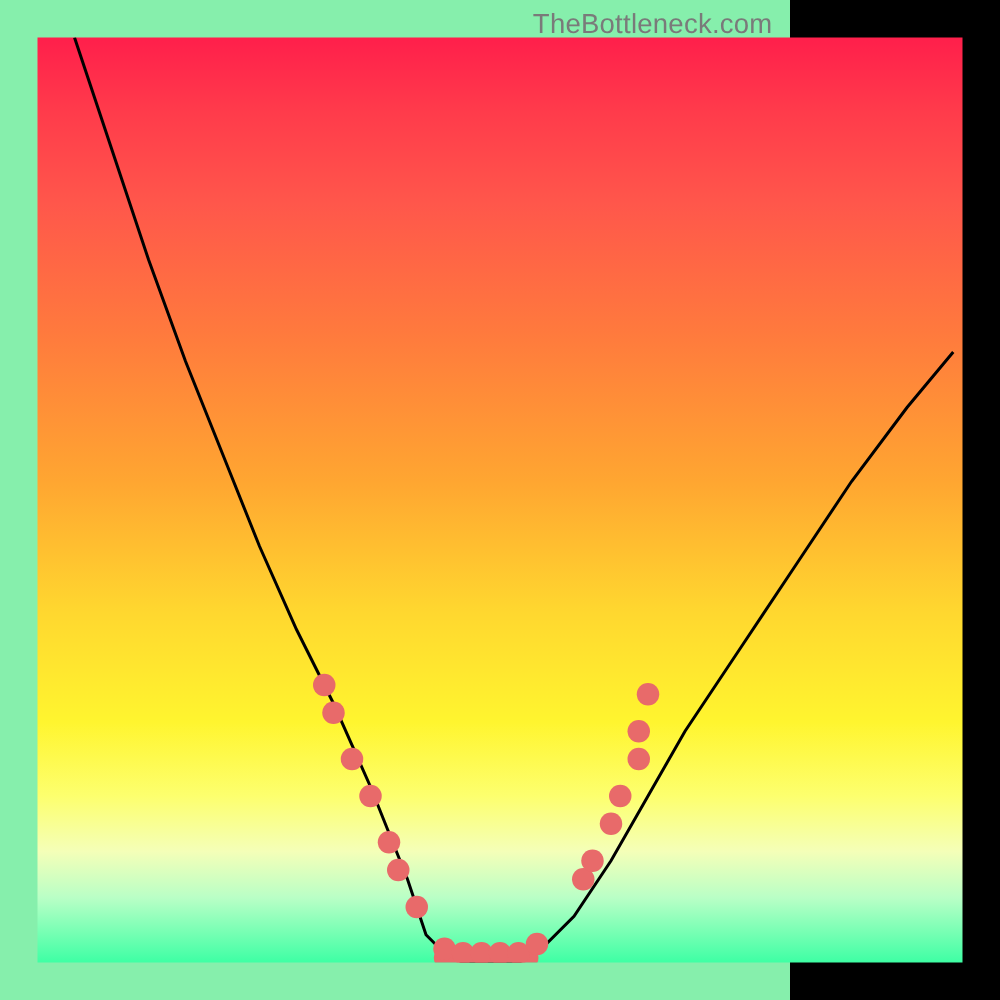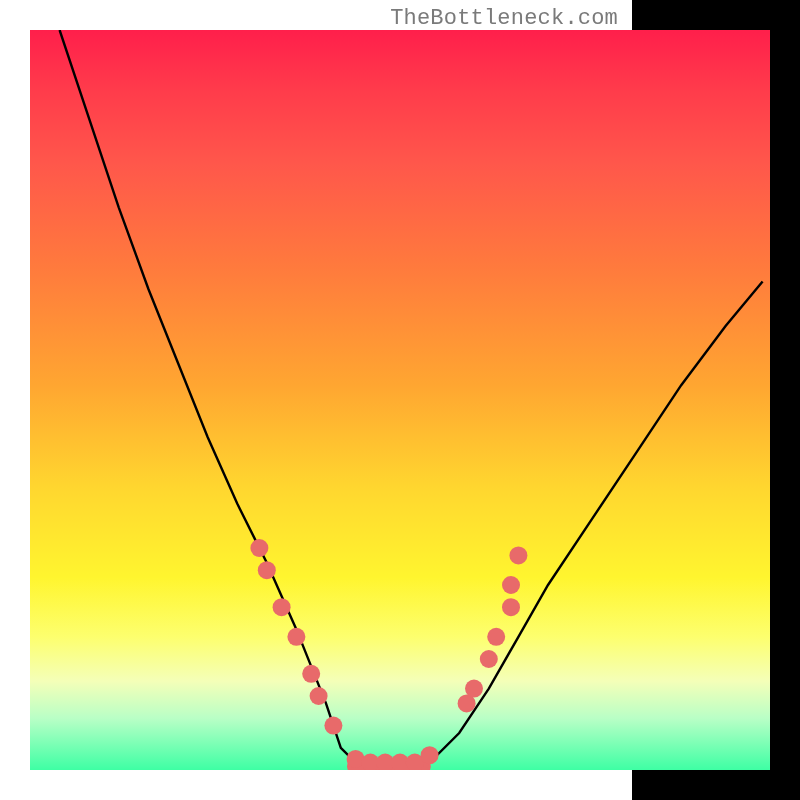--- a/index.html
+++ b/index.html
@@ -10,22 +10,21 @@
     overflow: hidden;
     background: #000;
     font-family: Arial, Helvetica, sans-serif;
   }
   .frame {
     position: absolute;
     left: 0;
     top: 0;
     width: 632px;
     height: 800px;
-    background: #ffffff;
-    font-family: Liberation Mono, monospace;
+    background: #86efac;
   }
   .plot {
     position: absolute;
     left: 30px;
     top: 30px;
     width: 740px;
     height: 740px;
     background: linear-gradient(
       to bottom,
       #ff1f4b 0%,

